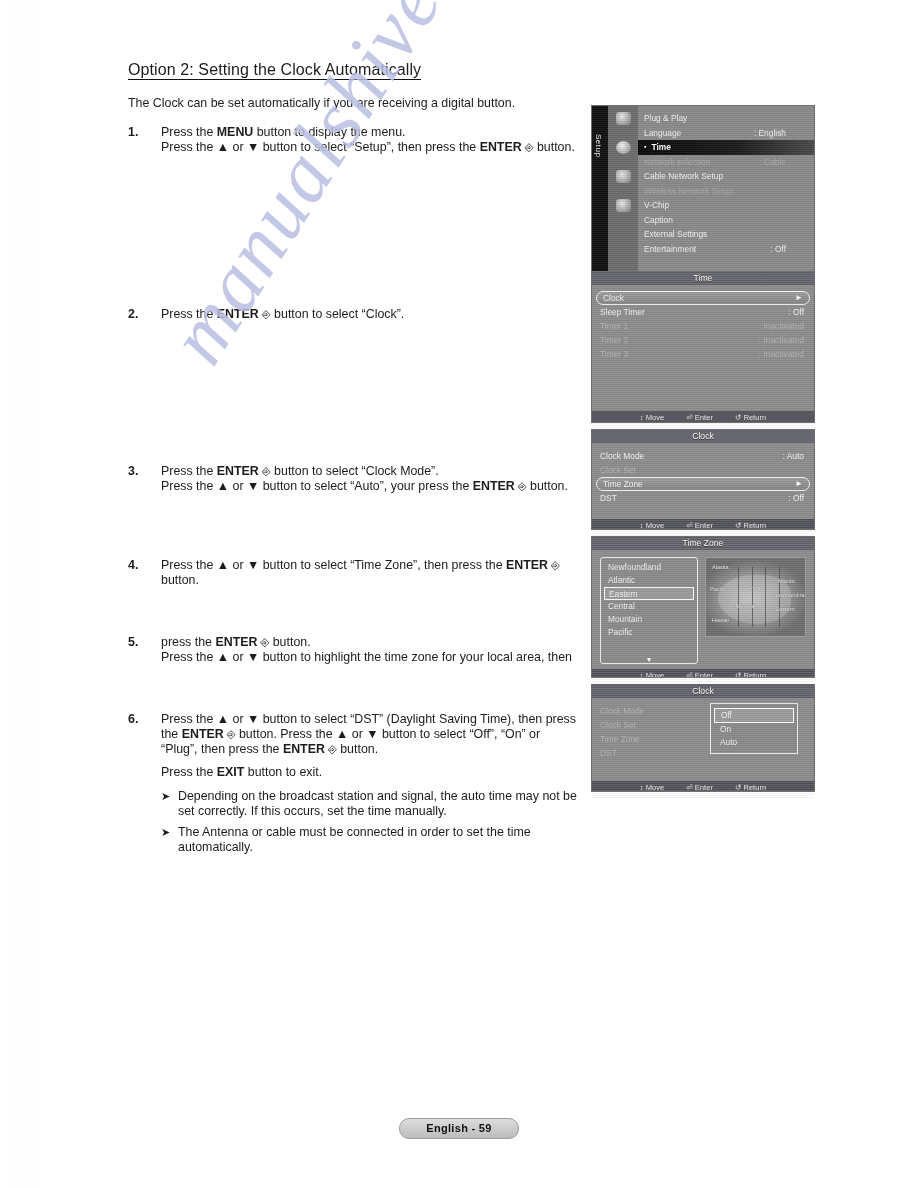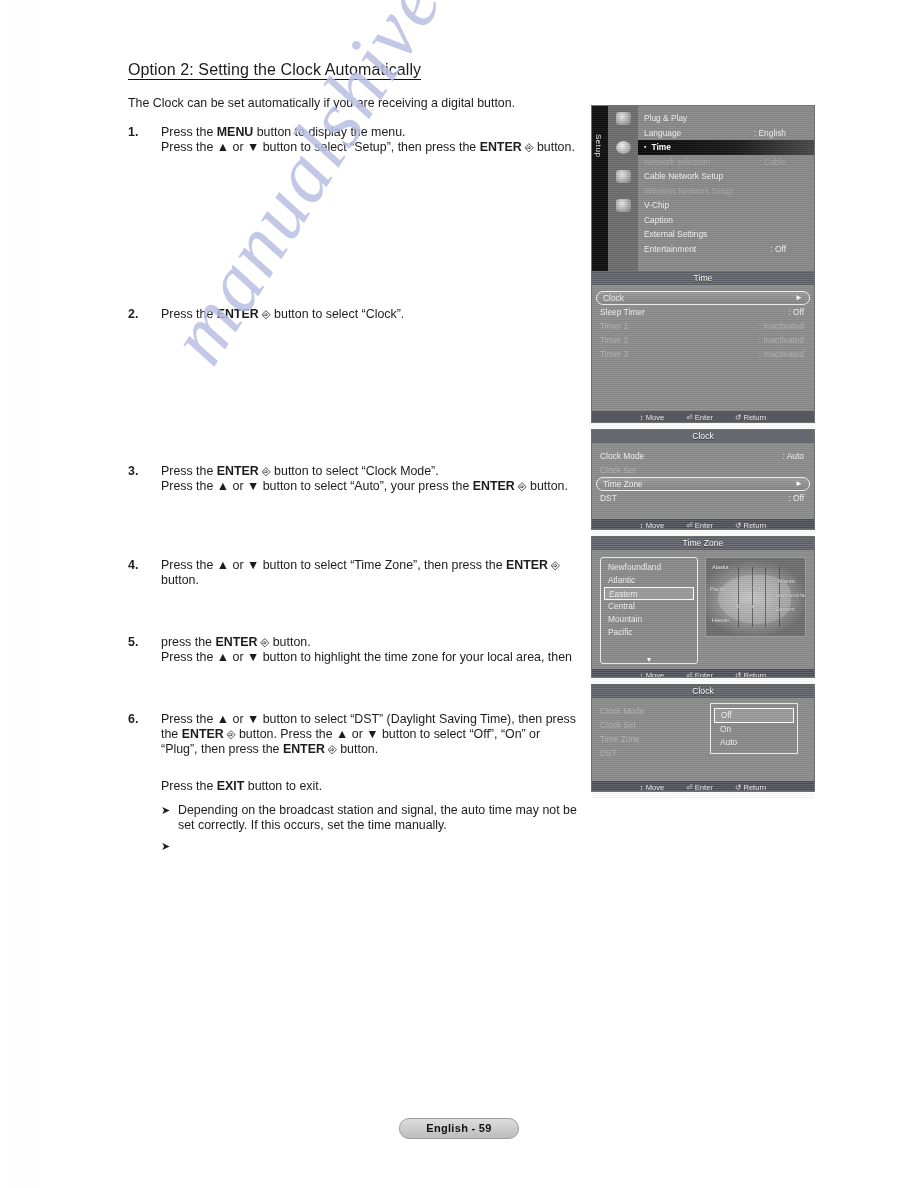--- a/index.html
+++ b/index.html
@@ -324,28 +324,29 @@
 
     <div class="sp-5" style="height:47px"></div>
 
     
     <div class="step">
       <span class="step-num">6.</span>
       <p>Press the ▲ or ▼ button to select “DST” (Daylight Saving Time), then press</p>
       <p><span>the </span><span class="b">ENTER</span><span class="glyph"> ⎆</span><span> button. Press the ▲ or ▼ button to select “Off”, “On” or</span></p>
       <p><span>“Plug”, then press the </span><span class="b">ENTER</span><span class="glyph"> ⎆</span><span> button.</span></p>
 
-      <p style="margin-top:22px"><span>Press the </span><span class="b">EXIT</span><span> button to exit.</span></p>
+      <p style="margin-top:8px"><span>Press the </span><span class="b">EXIT</span><span> button to exit.</span></p>
 
       <div class="note" style="margin-top:9px;padding-left:17px">
         <span class="arrow">➤</span>
         <span>Depending on the broadcast station and signal, the auto time may not be set correctly. If this occurs, set the time manually.</span>
       </div>
       <div class="note" style="margin-top:6px;padding-left:17px">
         <span class="arrow">➤</span>
+        <span>The Antenna or cable must be connected in order to set the time automatically.</span>
       </div>
     </div>
 
   </div>
 
   <div class="osd-col">
 
     <div class="menu1">
       <div class="leftbar">
         <span class="vtxt">Setup</span>

